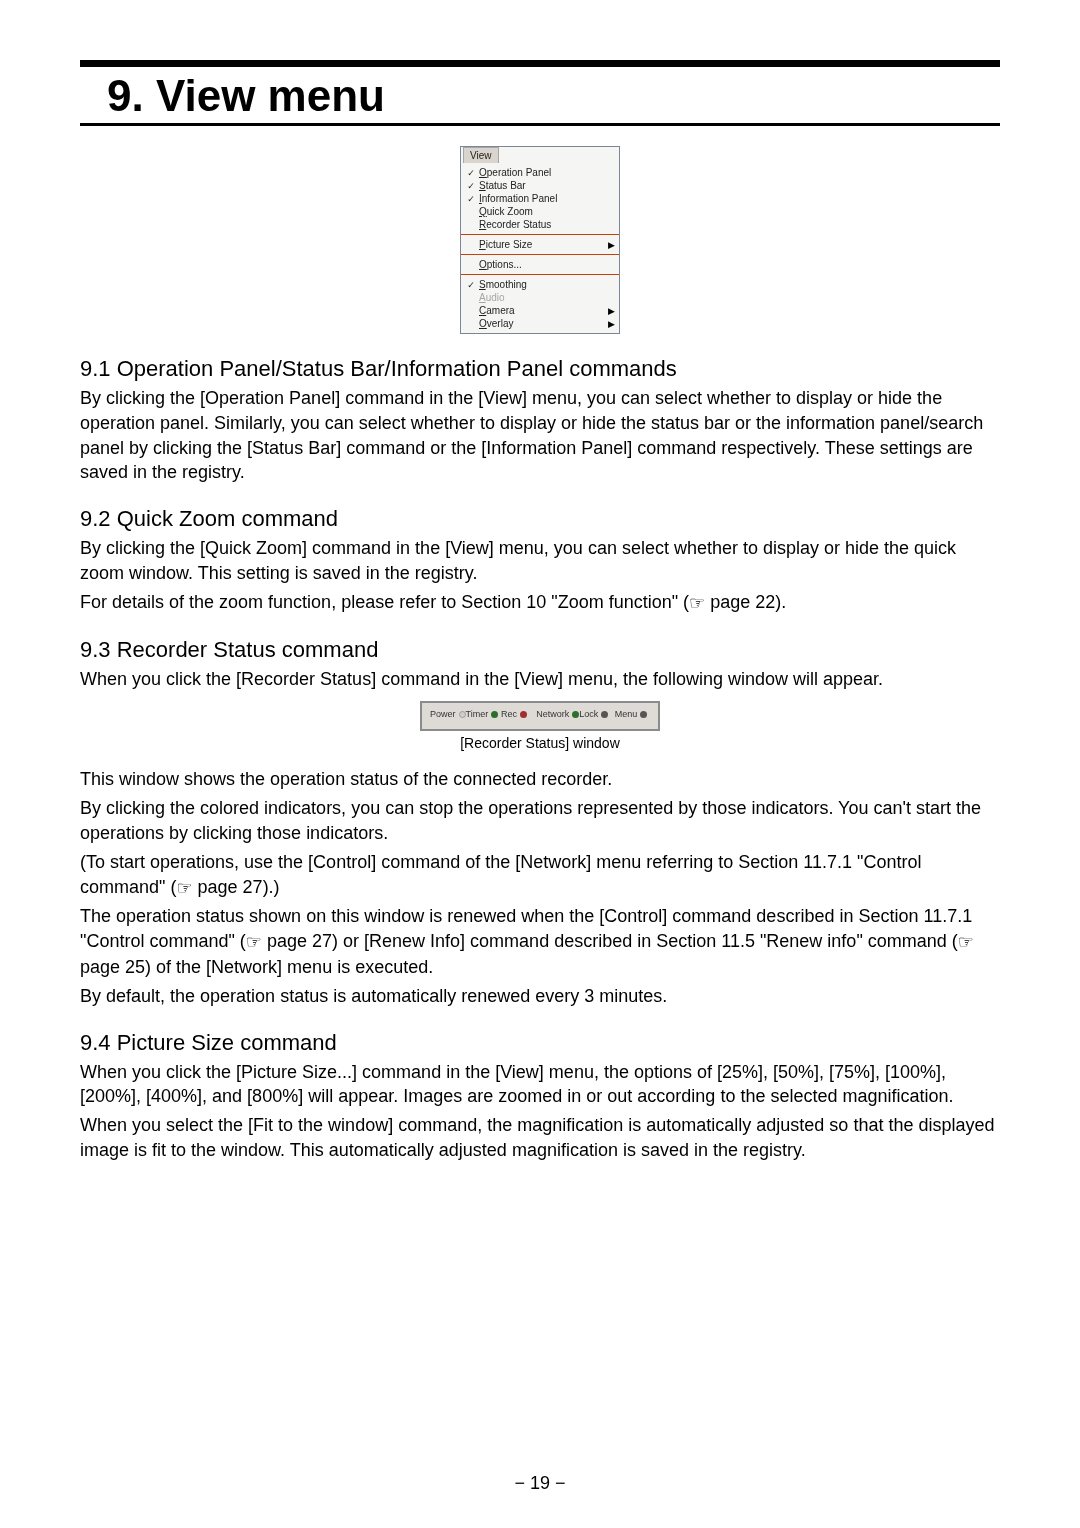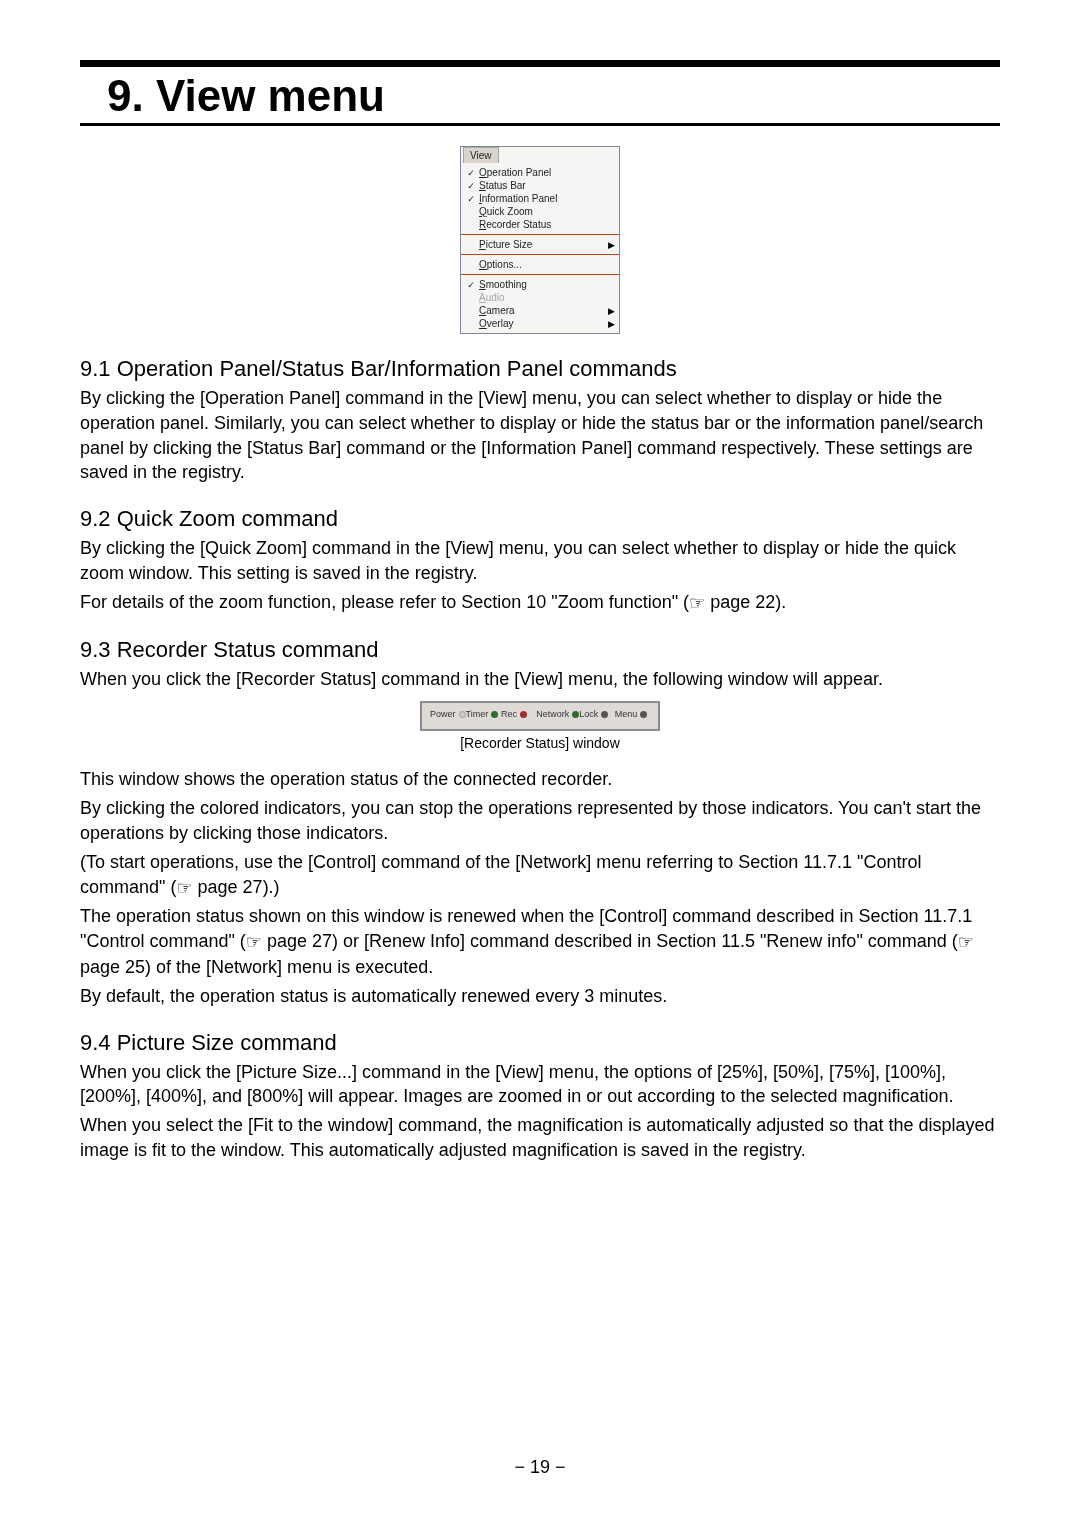--- a/index.html
+++ b/index.html
@@ -121,21 +121,21 @@
   .dot-dark { background: #555; }
 
   .caption {
     text-align: center;
     font-size: 14px;
     margin-bottom: 16px;
   }
 
   .page-num {
     position: absolute;
-    bottom: 50px;
+    bottom: 34px;
     left: 0; right: 0;
     text-align: center;
     font-size: 18px;
   }
 </style>
 </head>
 <body>
 
 <div class="top-rule"></div>
 <h1 class="chapter-title">9. View menu</h1>

